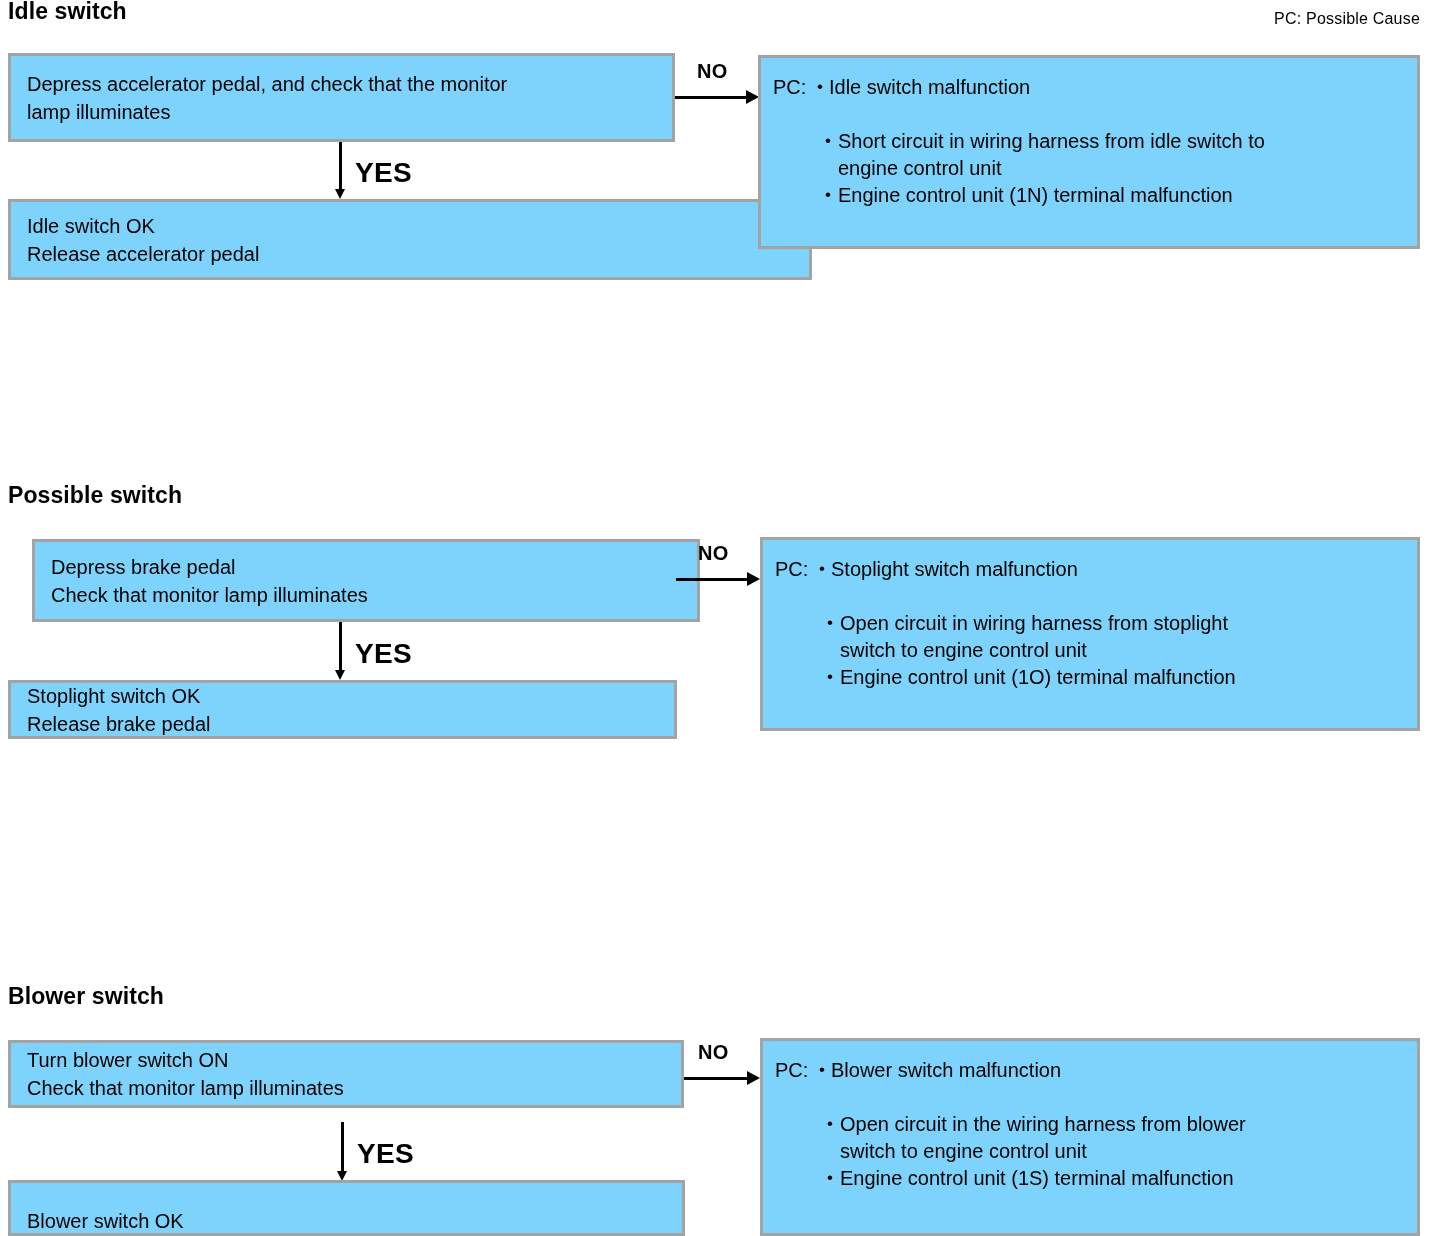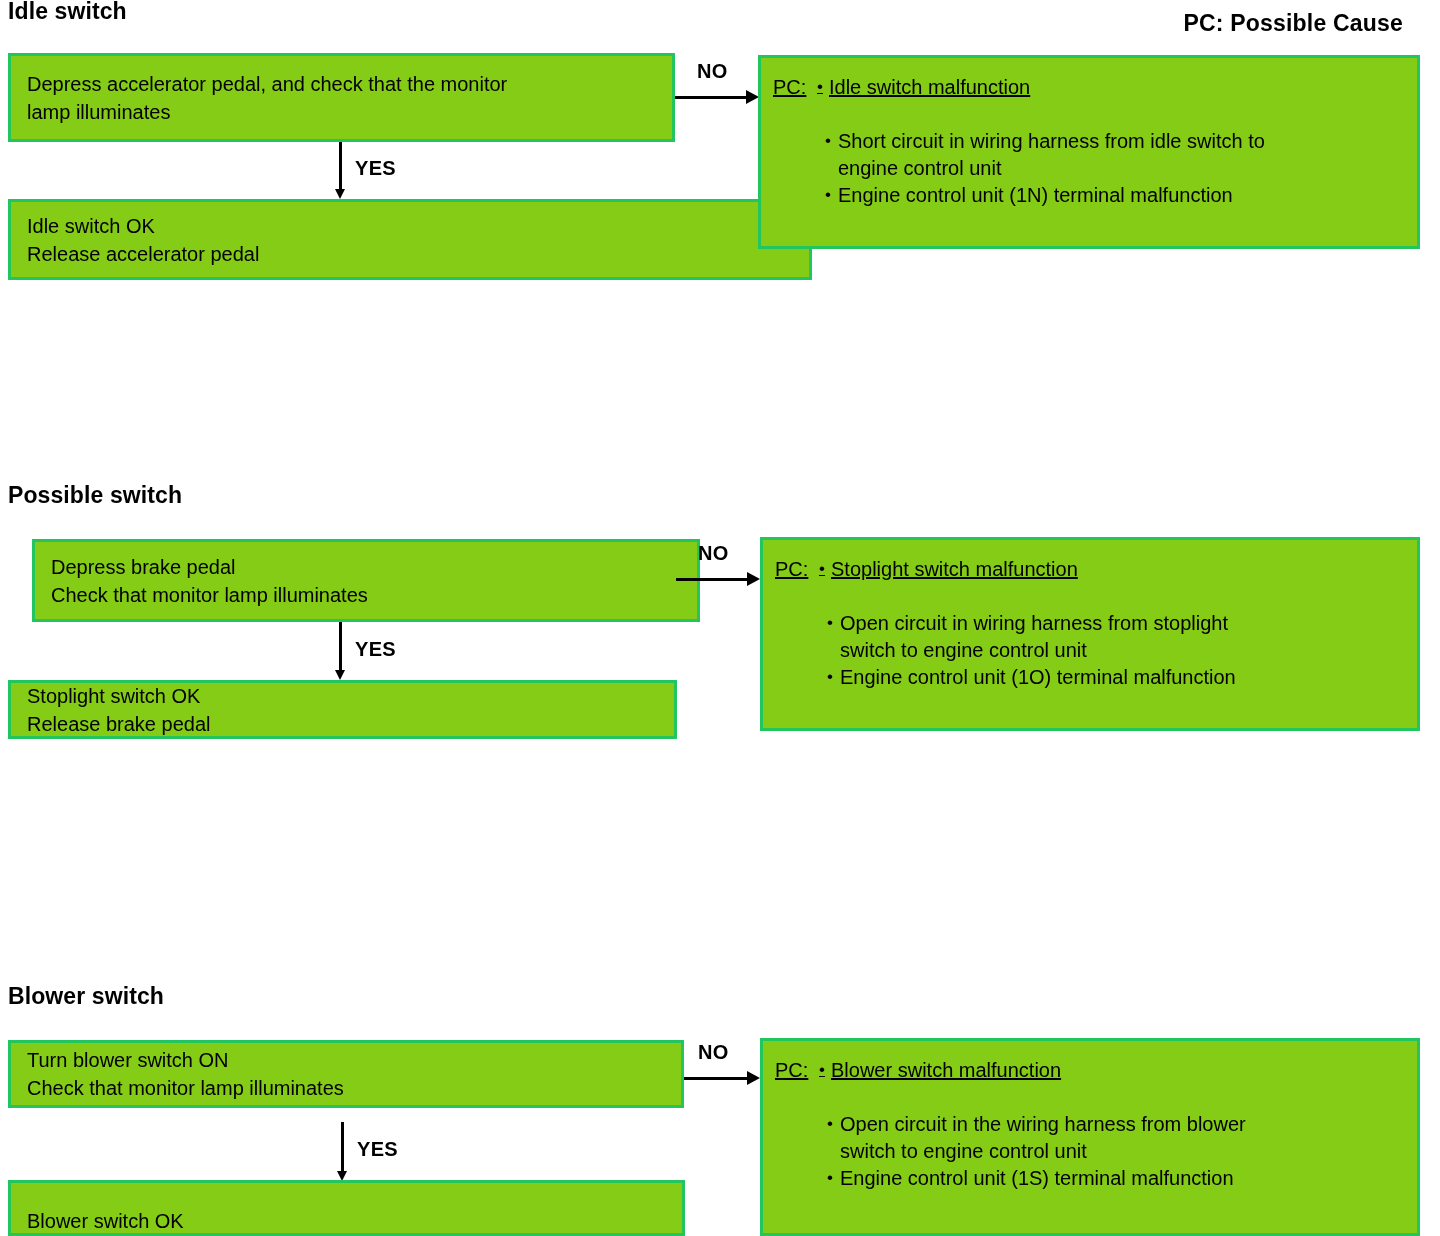--- a/index.html
+++ b/index.html
@@ -16,43 +16,43 @@
     font-family: "Liberation Sans", sans-serif;
     color: #000000;
     -webkit-font-smoothing: none;
   }
 
   .page { position: absolute; left: 0; top: 0; width: 1440px; height: 1236px; }
 
   
   .legend {
     position: absolute;
-    right: 37px;
+    right: 20px;
     top: 10px;
-    font-size: 23px;
-    font-weight: bold;
+    font-size: 16px;
+    font-weight: normal;
     letter-spacing: 0.2px;
     white-space: nowrap;
   }
 
   
   .section-title {
     position: absolute;
     left: 8px;
     font-size: 23px;
     font-weight: bold;
     letter-spacing: 0.1px;
     white-space: nowrap;
   }
 
   
   .box {
     position: absolute;
-    border: 3px solid #22c55e;
-    background: #84cc16;
+    border: 3px solid #a3a3a3;
+    background: #7dd3fc;
     box-sizing: border-box;
   }
   .box-text {
     position: absolute;
     left: 16px;
     top: 50%;
     transform: translateY(-50%);
     font-size: 20px;
     line-height: 28px;
     white-space: pre-line;
@@ -63,21 +63,20 @@
     position: absolute;
     left: 12px;
     top: 16px;
     right: 10px;
   }
   .pc-firstline {
     display: flex;
     align-items: flex-start;
     font-size: 20px;
     line-height: 26px;
-    text-decoration: underline;
   }
   .pc-label {
     width: 44px;
     flex: 0 0 44px;
   }
   .pc-bullet {
     width: 12px;
     flex: 0 0 12px;
     text-align: left;
     font-size: 17px;
@@ -126,21 +125,21 @@
   }
   .arrow-down {
     position: absolute;
     width: 0; height: 0;
     border-left: 5px solid transparent;
     border-right: 5px solid transparent;
     border-top: 10px solid #000;
   }
   .yes-label {
     position: absolute;
-    font-size: 20px;
+    font-size: 28px;
     font-weight: bold;
     letter-spacing: 0.3px;
   }
 </style>
 </head>
 <body>
 
 <div class="page">
 
   <div class="legend">PC: Possible Cause</div>

